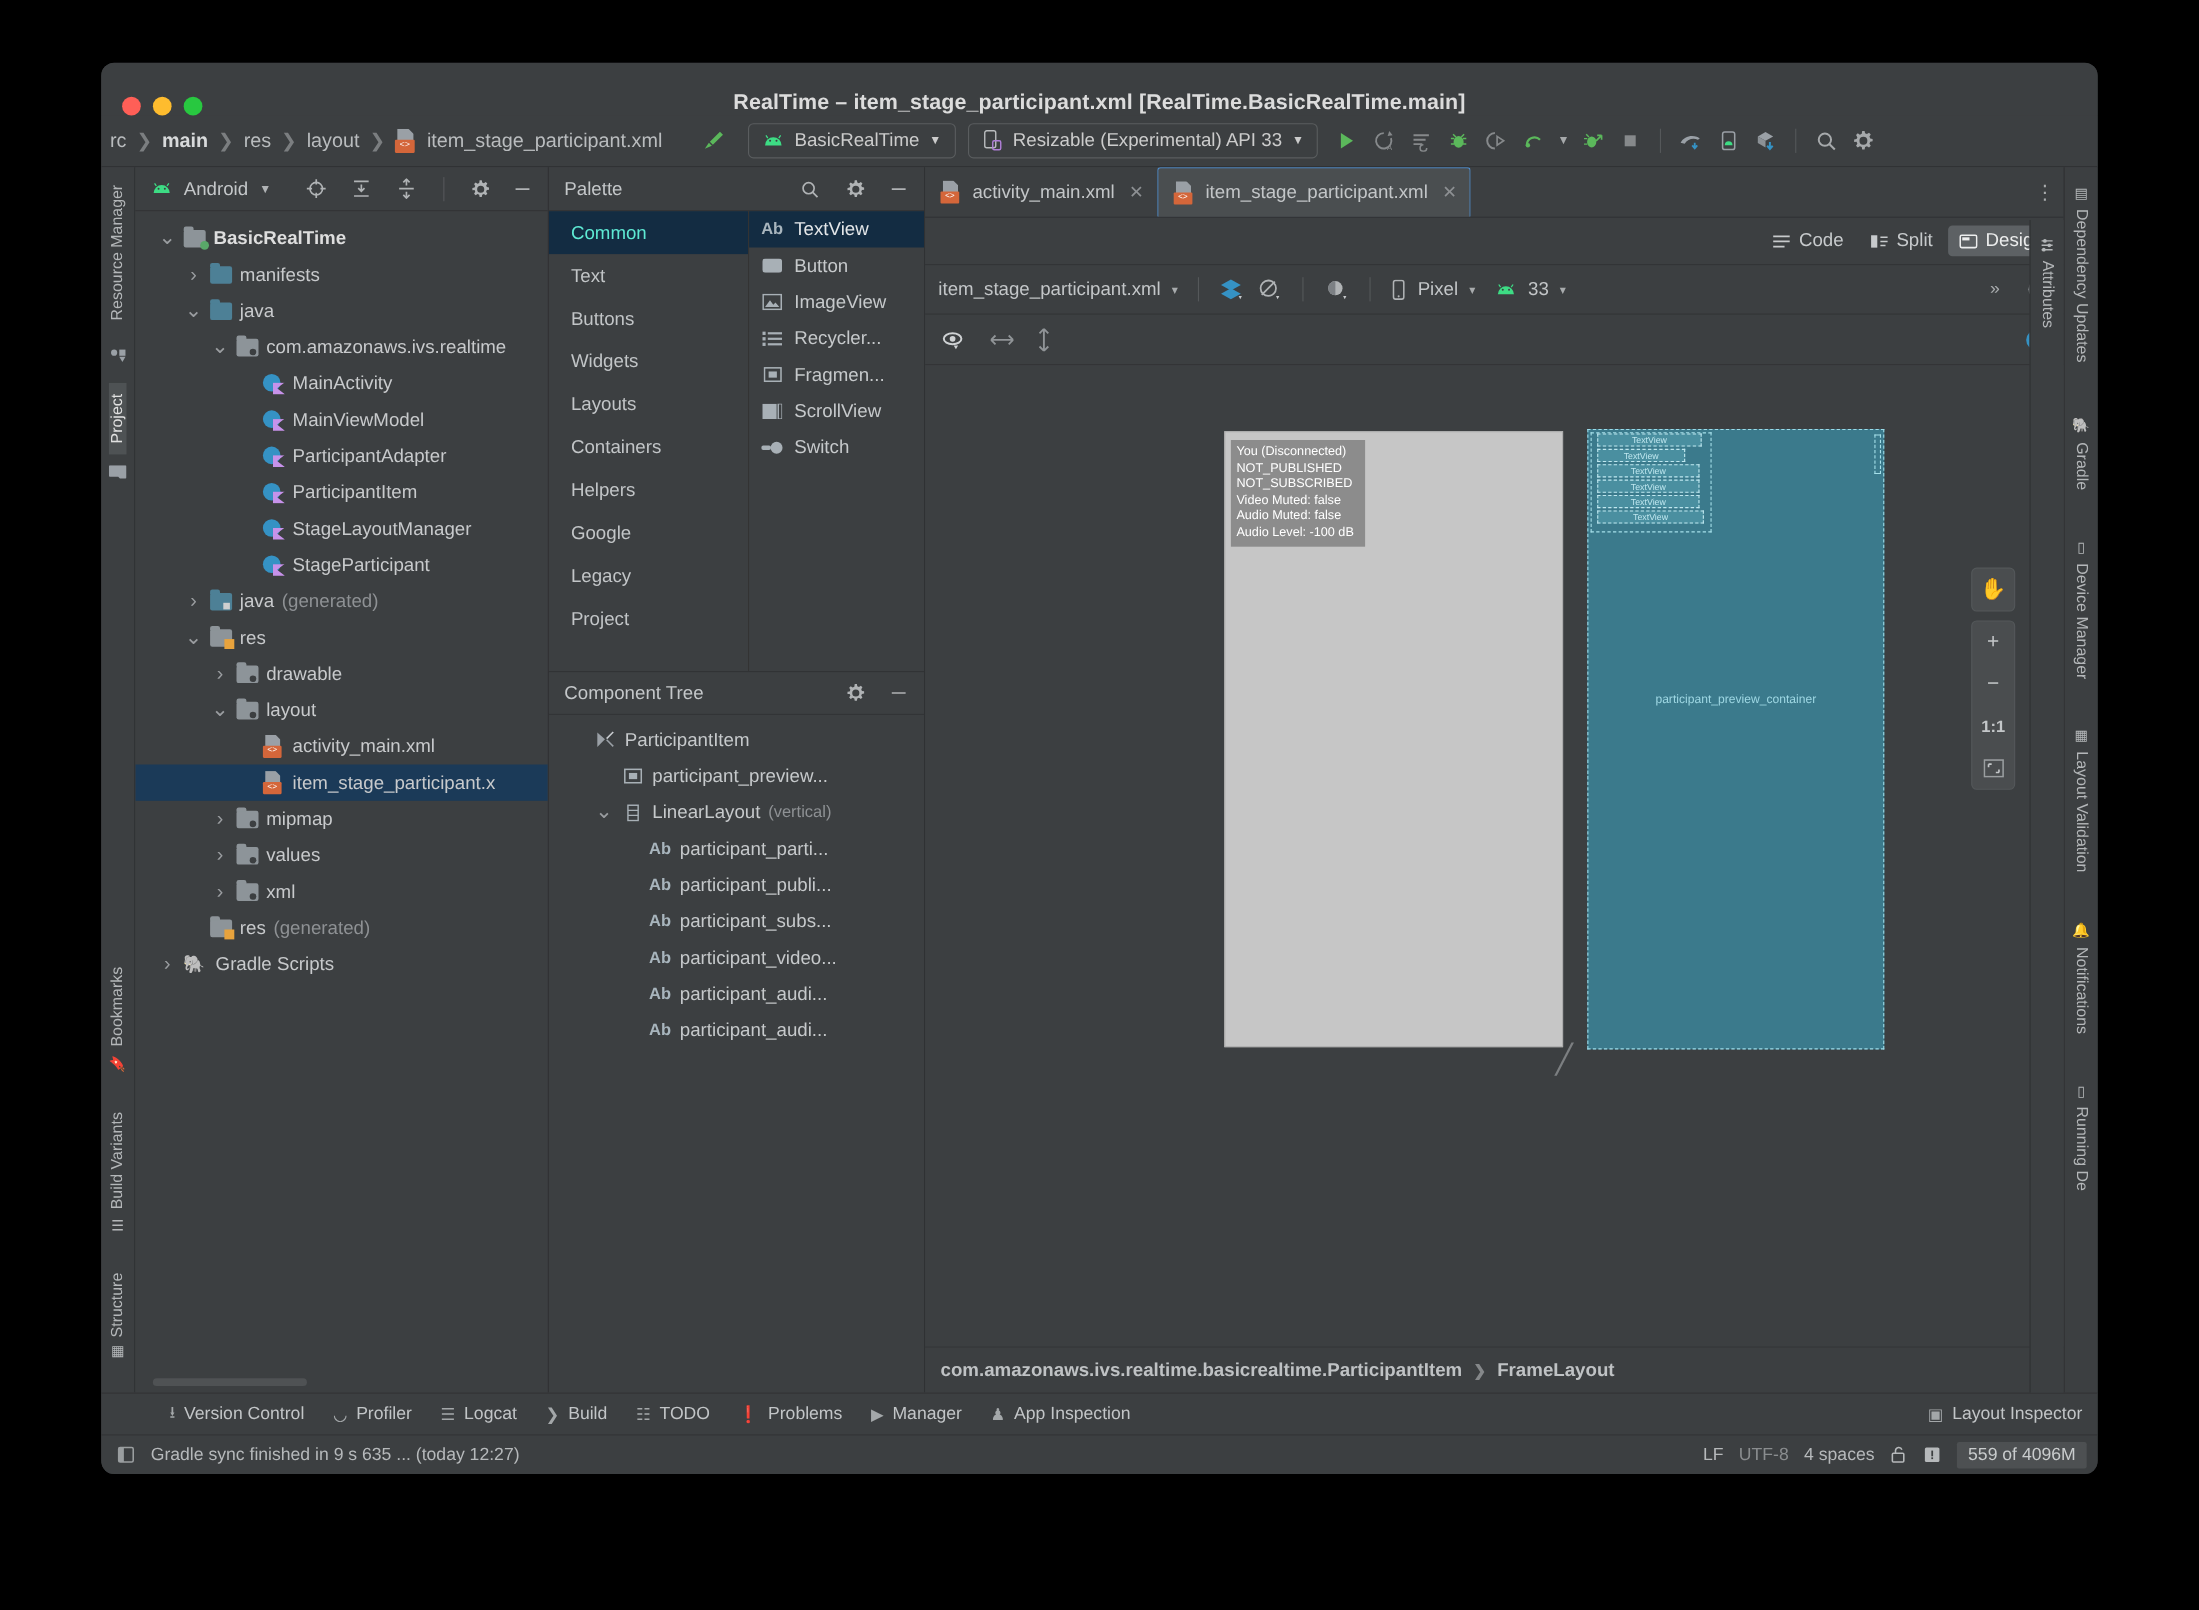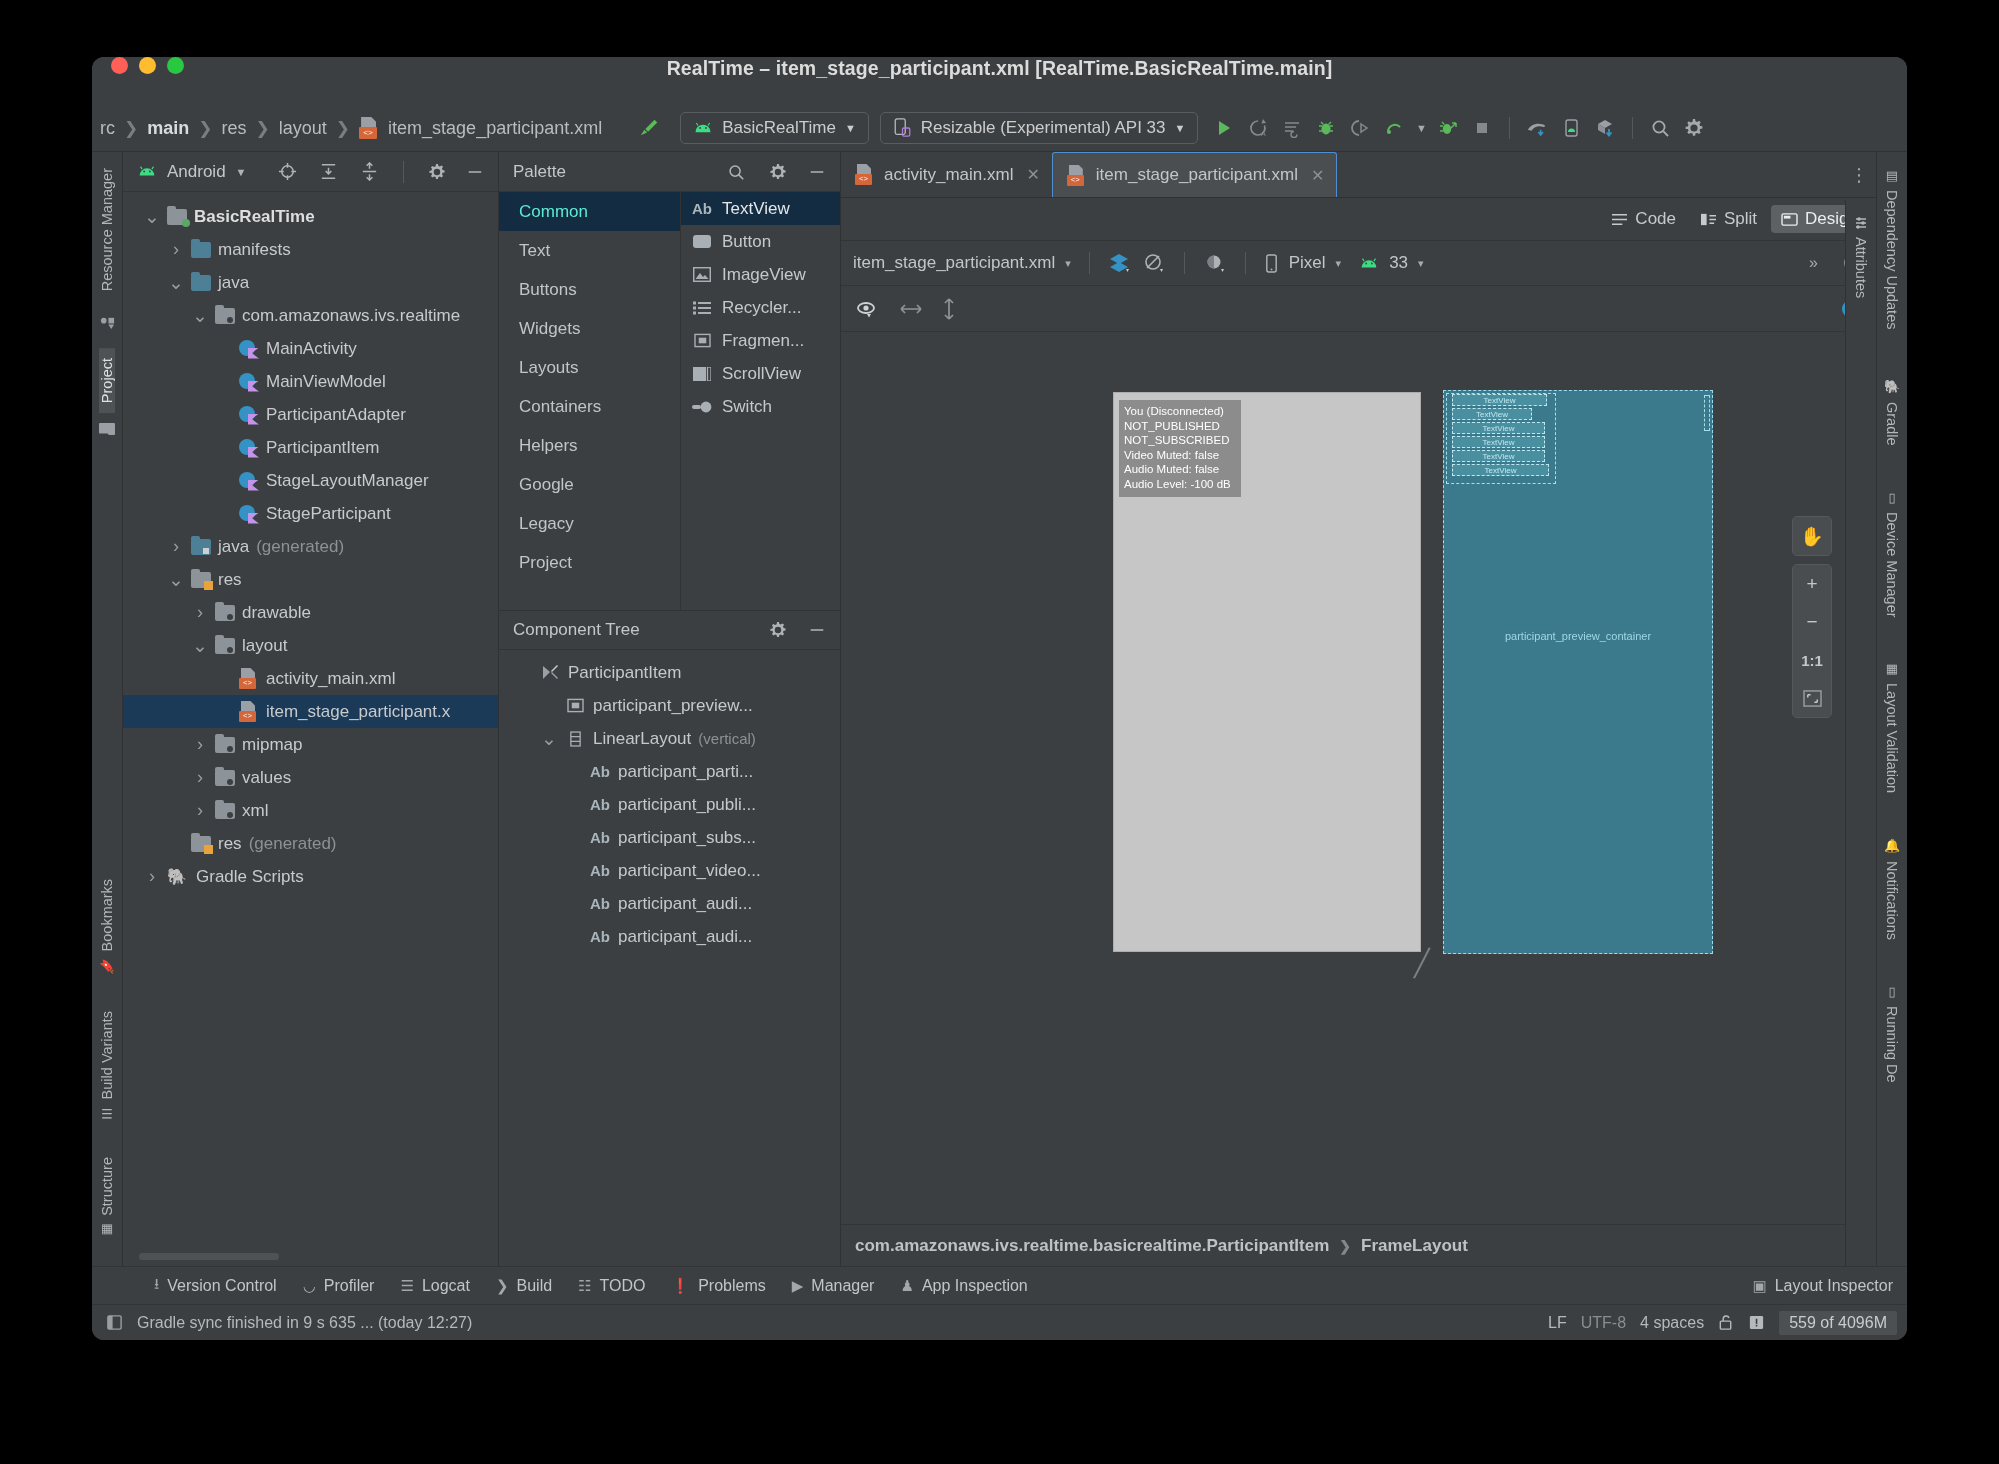--- a/index.html
+++ b/index.html
@@ -17,21 +17,21 @@
     border-radius: 12px;
     overflow: hidden;
     display: flex;
     flex-direction: column;
     box-shadow: 0 10px 50px rgba(0,0,0,.7);
   }
   
   .titlebar {
     height: 48px; flex: 0 0 48px;
     background: #3c3f41;
-    display: flex; align-items: flex-start;
+    display: flex; align-items: flex-end;
     position: relative;
   }
   .traffic { display: flex; gap: 11px; margin-left: 19px; }
   .tl { width: 17px; height: 17px; border-radius: 50%; }
   .tl.red { background: #ff5f57; }
   .tl.yellow { background: #febc2e; }
   .tl.green { background: #28c840; }
   .title-text {
     position: absolute; left: 0; right: 0; text-align: center;
     font-size: 19.5px; font-weight: bold; color: #dcdcdc;

